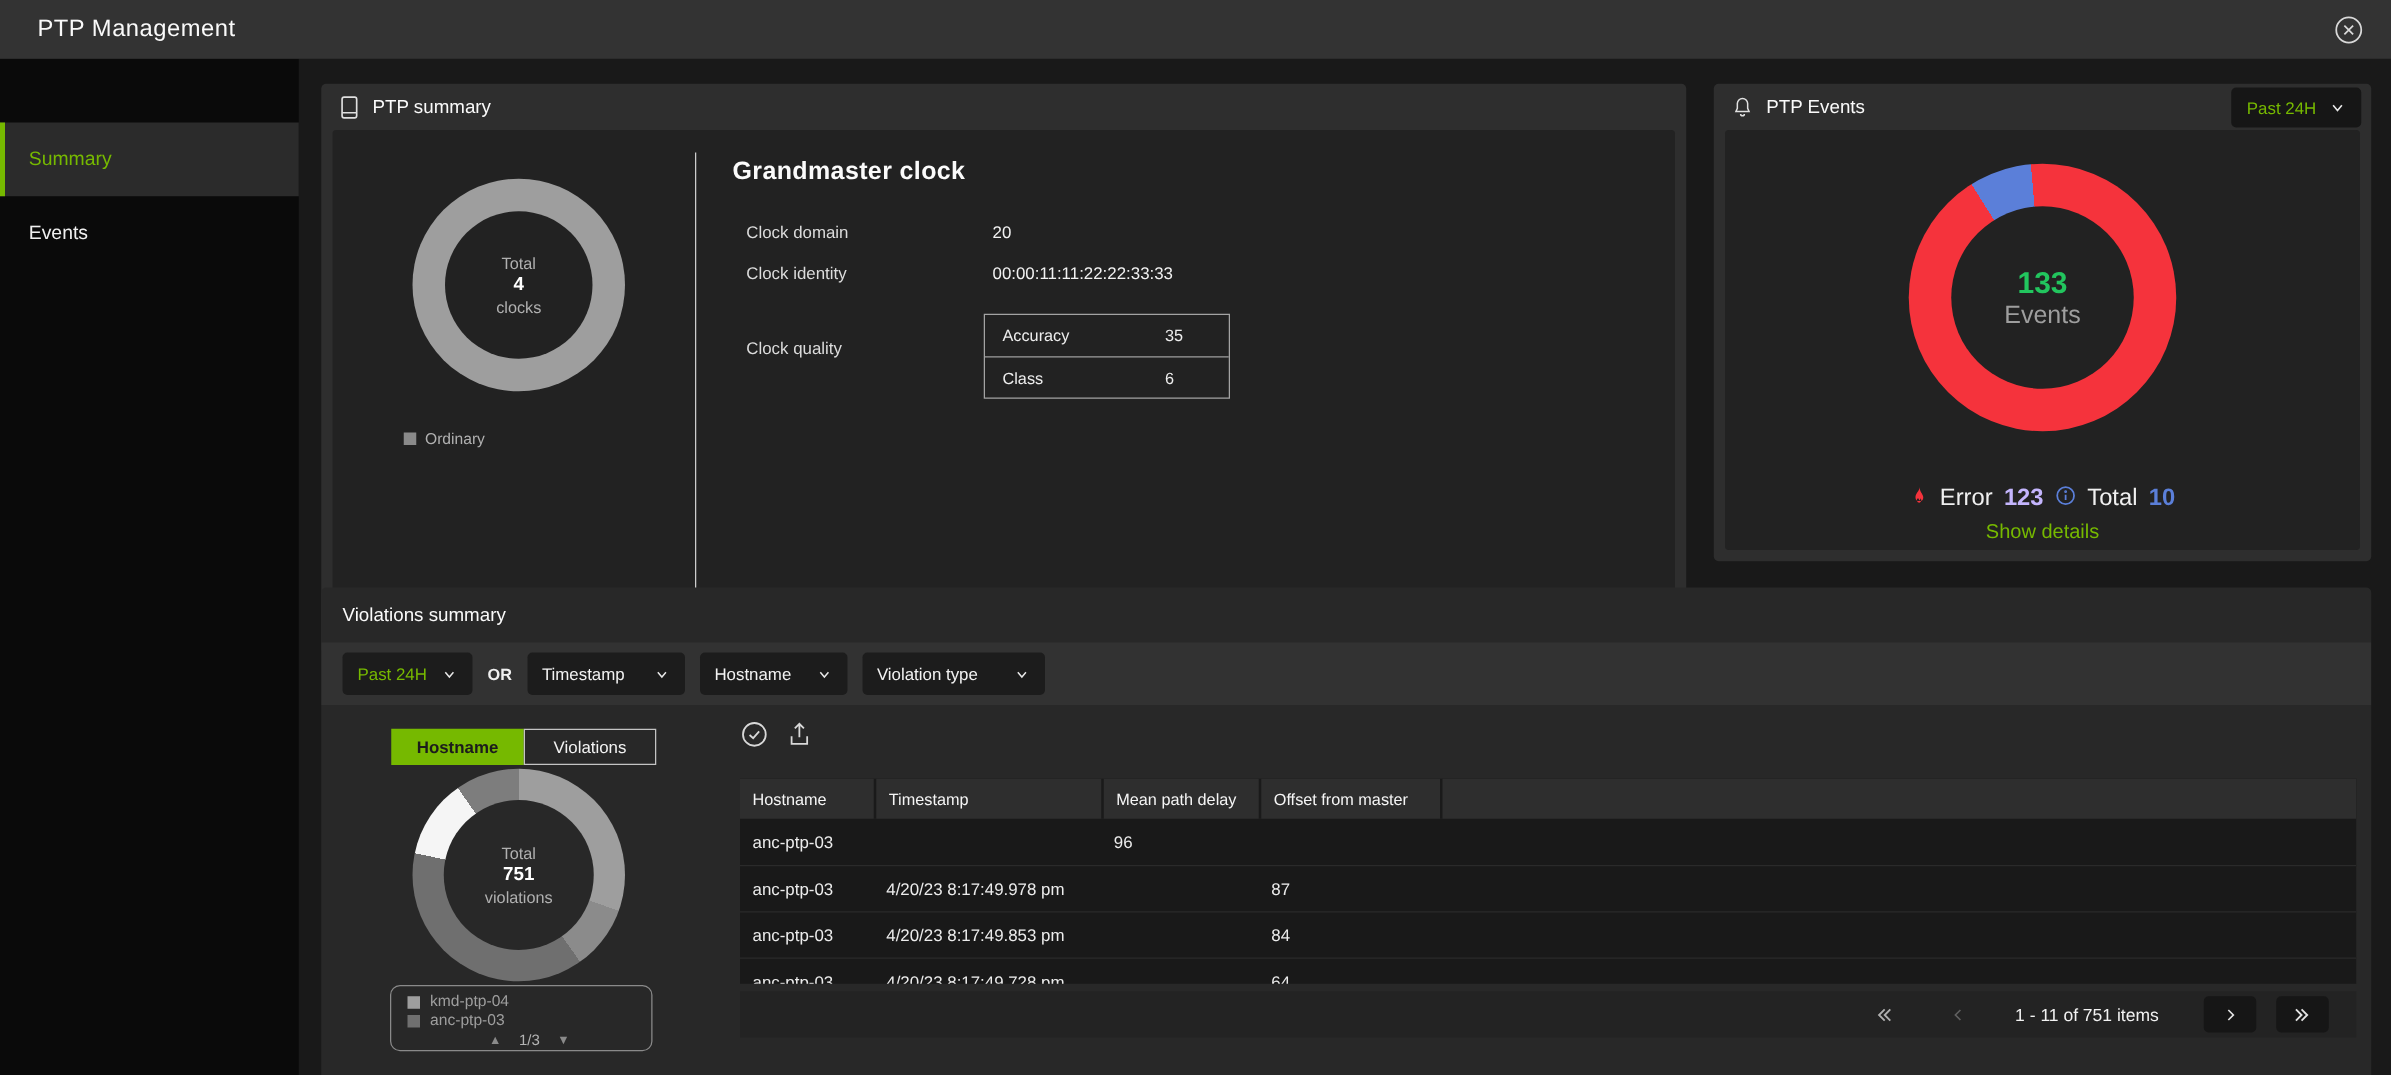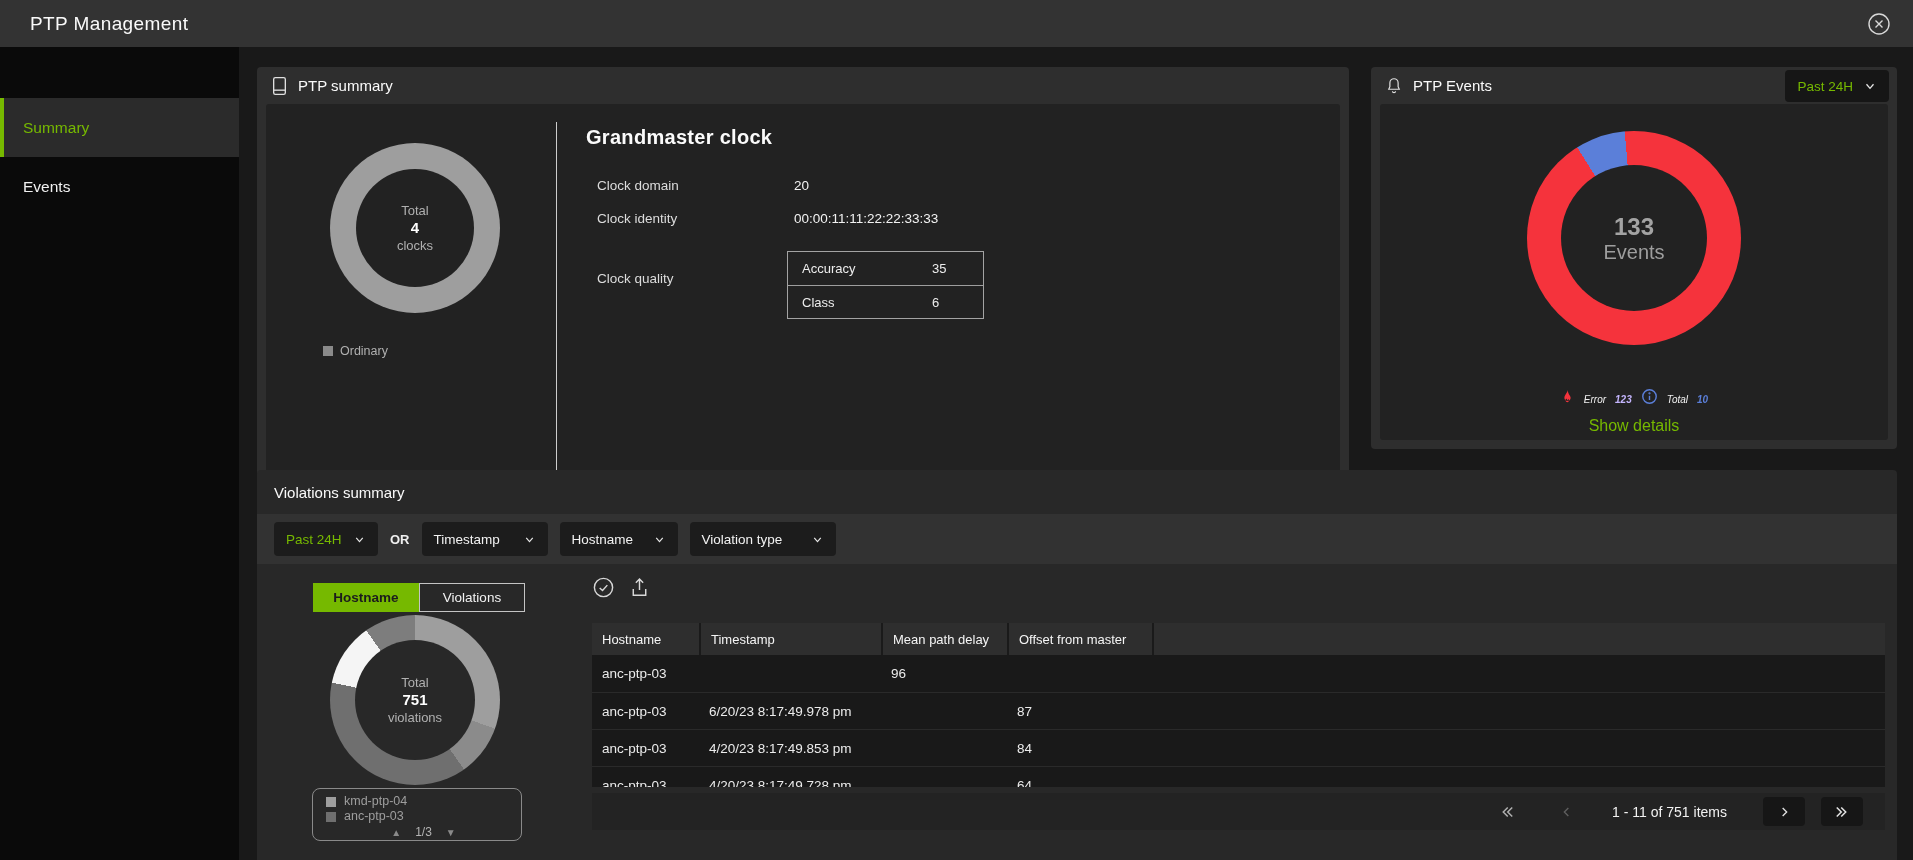--- a/index.html
+++ b/index.html
@@ -51,24 +51,24 @@
   .q-row + .q-row { border-top:1px solid #9e9e9e; }
   .q-val { position:absolute; left:144px; }
 
   
   .range-btn { position:absolute; right:8px; top:3px; height:32px; background:#161616; border-radius:4px;
     display:flex; align-items:center; gap:10px; padding:0 12px; cursor:pointer; }
   .range-btn .rtext { color:#76b900; font-size:13.5px; font-weight:500; }
   .range-btn svg { color:#e8e8e8; }
   #events-donut-wrap { left:147px; top:27px; width:214px; height:214px; }
   #events-hole { inset:34px; }
-  #events-hole .ev-num { font-size:24px; font-weight:bold; color:#a3a3a3; line-height:28px; }
+  #events-hole .ev-num { font-size:24px; font-weight:bold; color:#22c55e; line-height:28px; }
   #events-hole .ev-lab { font-size:20px; color:#9e9e9e; }
-  #events-legend { position:absolute; left:0; right:0; top:284px; display:flex; align-items:flex-end;
-    justify-content:center; gap:9px; font-size:10px;font-style:italic; }
+  #events-legend { position:absolute; left:0; right:0; top:284px; display:flex; align-items:flex-start;
+    justify-content:center; gap:9px; font-size:19px; }
   #events-legend .lg-label { color:#f0f0f0; font-weight:500; }
   #events-legend .lg-val.err { color:#c4b5fd; font-weight:600; }
   #events-legend .lg-val.inf { color:#5b7fd9; font-weight:600; }
   #show-details { position:absolute; left:0; right:0; top:313px; text-align:center;
     color:#76b900; font-size:16px; cursor:pointer; }
 
   
   #violations-panel { background:#282828; border-radius:4px 4px 0 0; overflow:hidden; }
   #violations-title { position:absolute; left:17px; top:14px; font-size:15px; font-weight:500; color:#fafafa; }
   #filter-band { position:absolute; left:0; right:0; top:44px; height:50px; background:#323232; }
@@ -311,21 +311,21 @@
 
         <div class="t-grid t-row">
           <div class="t-cell">anc-ptp-03</div>
           <div class="t-cell"></div>
           <div class="t-cell">96</div>
           <div class="t-cell"></div>
         </div>
 
         <div class="t-grid t-row">
           <div class="t-cell">anc-ptp-03</div>
-          <div class="t-cell">6/20/23 8:17:49.978 pm</div>
+          <div class="t-cell">4/20/23 8:17:49.978 pm</div>
           <div class="t-cell"></div>
           <div class="t-cell">87</div>
           <div class="t-cell"></div>
         </div>
 
         <div class="t-grid t-row">
           <div class="t-cell">anc-ptp-03</div>
           <div class="t-cell">4/20/23 8:17:49.853 pm</div>
           <div class="t-cell"></div>
           <div class="t-cell">84</div>

